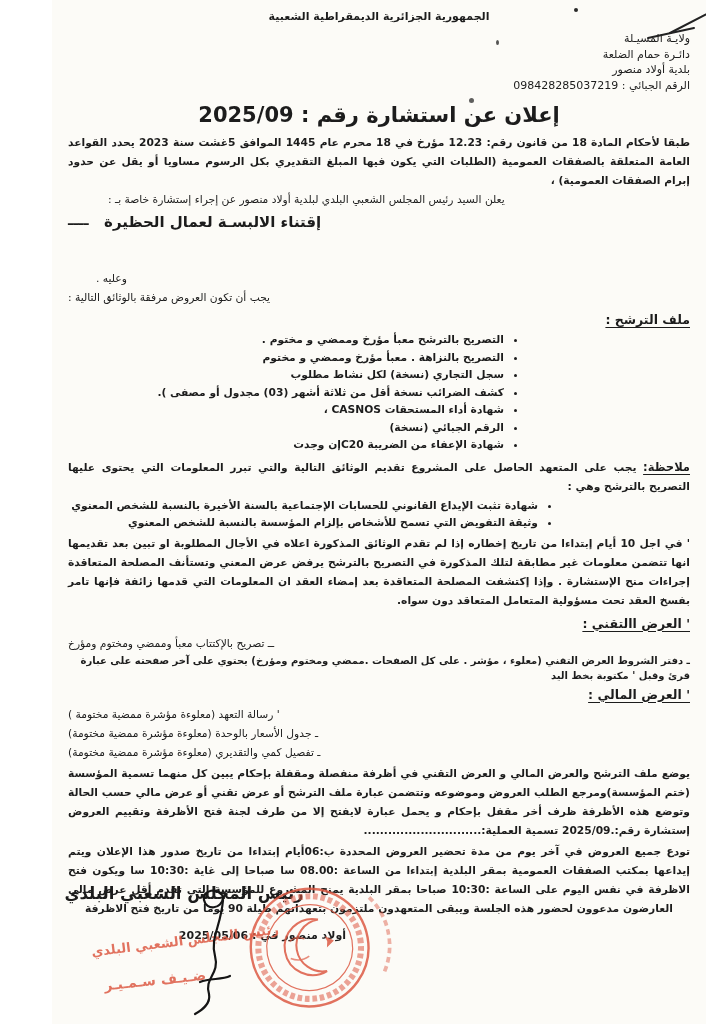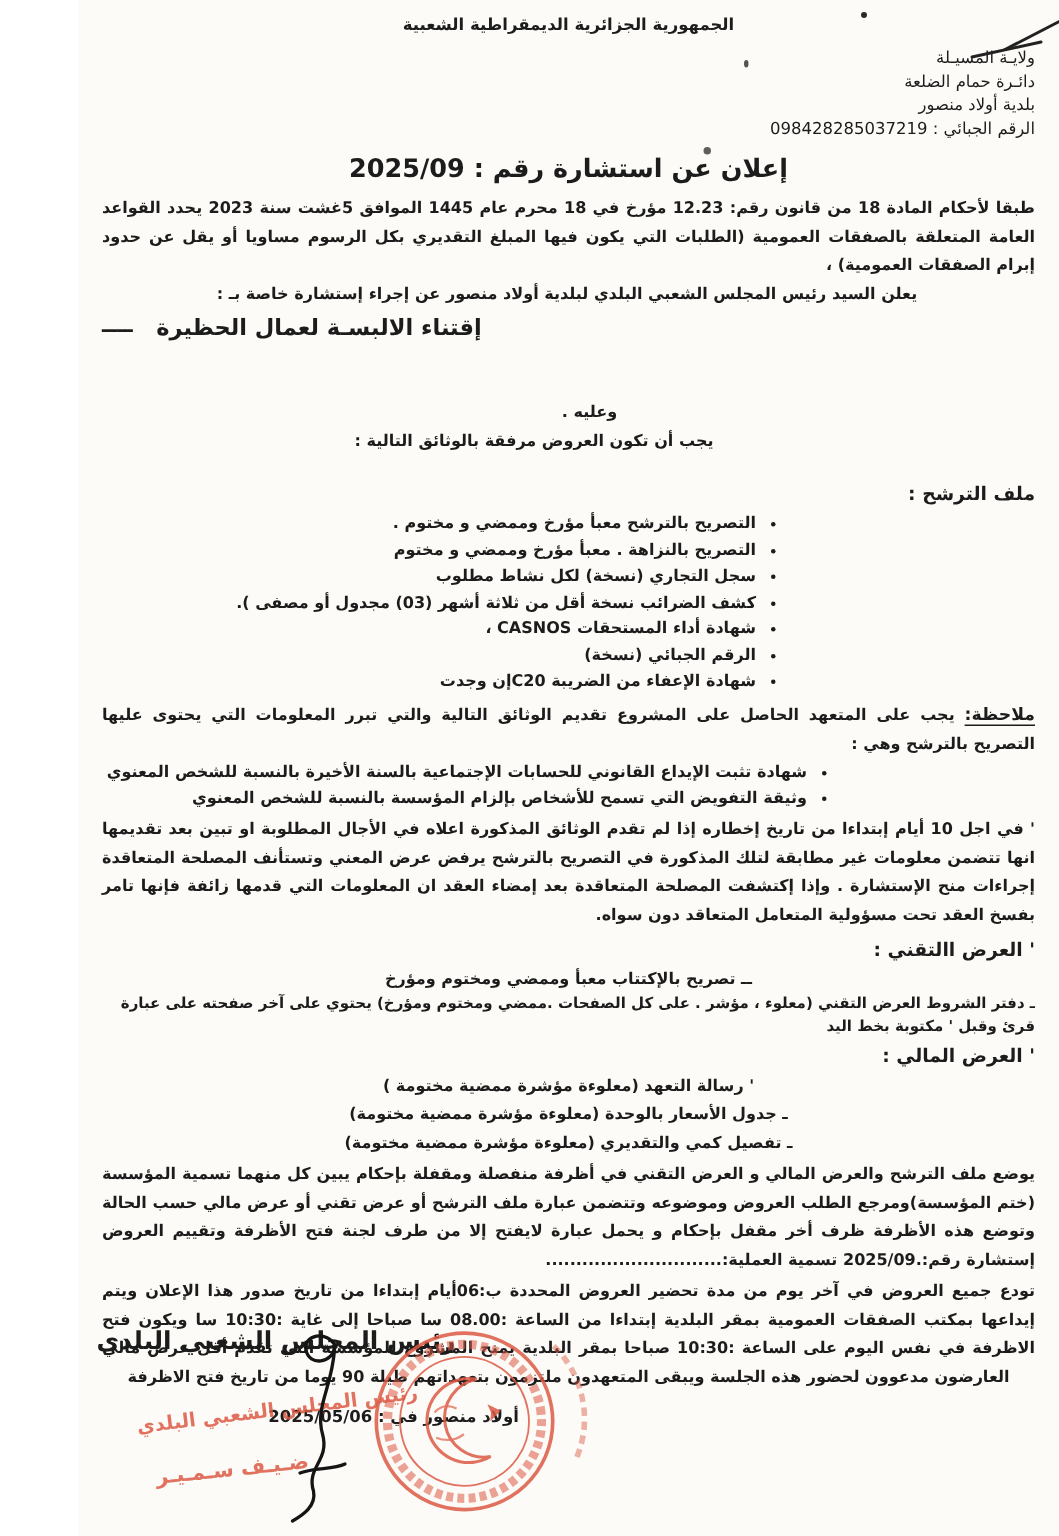--- a/index.html
+++ b/index.html
@@ -13,37 +13,37 @@
     font-family:"DejaVu Sans", sans-serif;
     color:#1c1c1c;
   }
   .content { padding:6px 16px 0 16px; }
 
   .republic { text-align:center; font-size:11px; font-weight:700; letter-spacing:.3px; margin-top:4px; }
 
   .hdr-block { text-align:right; font-size:11px; font-weight:400; line-height:15.5px; margin-top:8px; }
   .hdr-block div { white-space:nowrap; }
 
-  .doc-title { text-align:center; font-size:17px; font-weight:800; margin-top:10px; margin-bottom:6px; }
+  .doc-title { text-align:center; font-size:21px; font-weight:800; margin-top:10px; margin-bottom:6px; }
 
   .para { font-size:10.7px; font-weight:600; line-height:19px; text-align:justify; }
-  .line  { font-size:10.7px; font-weight:700; line-height:19px; text-align:center; }
+  .line  { font-size:10.7px; font-weight:400; line-height:19px; text-align:left; }
 
   .announce { padding-left:40px; padding-right:42px; }
 
   .subject-row { direction:ltr; text-align:left; margin:3px 60px 4px 0; font-weight:800; }
   .subject-dash { display:inline-block; font-size:15px; transform:translateY(-2px); margin-right:10px; }
   .subject-text { font-size:15px; font-weight:800; }
 
   .therefore { padding-left:28px;margin-top:38px; }
-  .docs-intro { padding-right:46px; margin-bottom:16px; }
+  .docs-intro { padding-right:46px; margin-bottom:3px; }
 
   .sec-heading {
     font-size:12.5px; font-weight:800; line-height:20px; text-align:right;
-    text-underline-offset:3px;
+    text-decoration:underline; text-underline-offset:3px;
   }
   .mt2 { margin-top:2px; } .mt4 { margin-top:4px; }
 
   ul.doc-list { list-style:disc; margin:1px 0 2px 0; }
   ul.doc-list li { font-size:10.7px; font-weight:700; line-height:17.5px; text-align:right; }
   ul.cand { padding-right:186px; }
   ul.note-list { padding-right:152px; }
 
   .note-label { font-weight:800; text-decoration:underline; text-underline-offset:3px; font-size:11.5px; }
 

